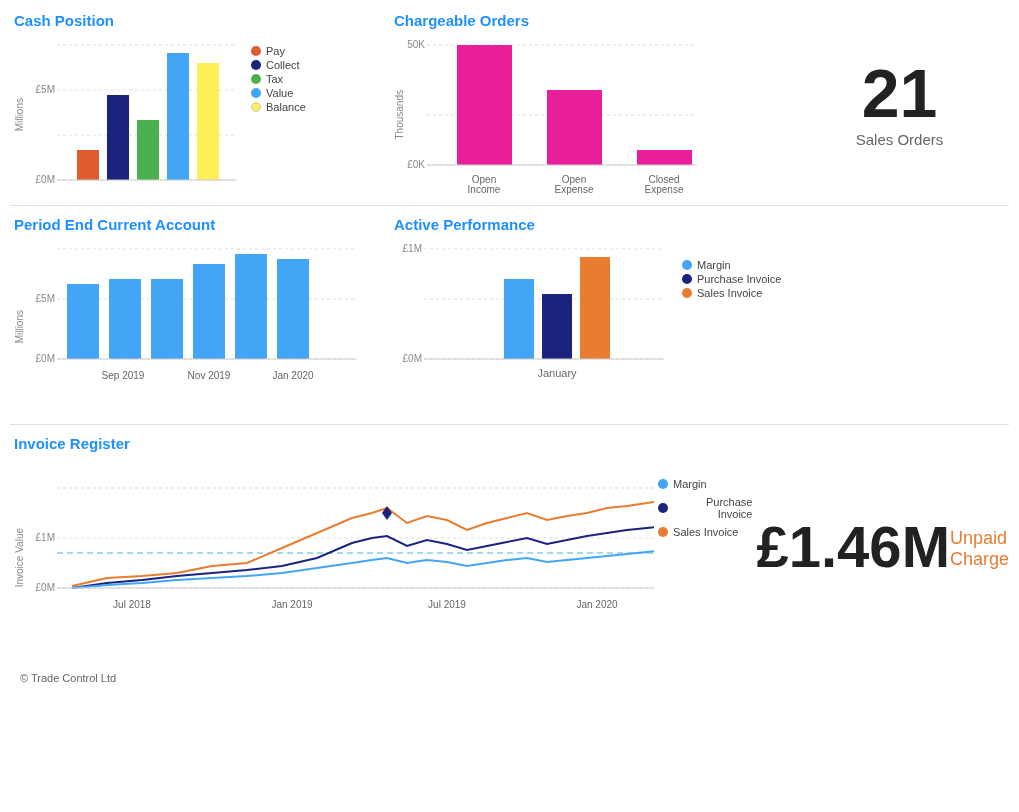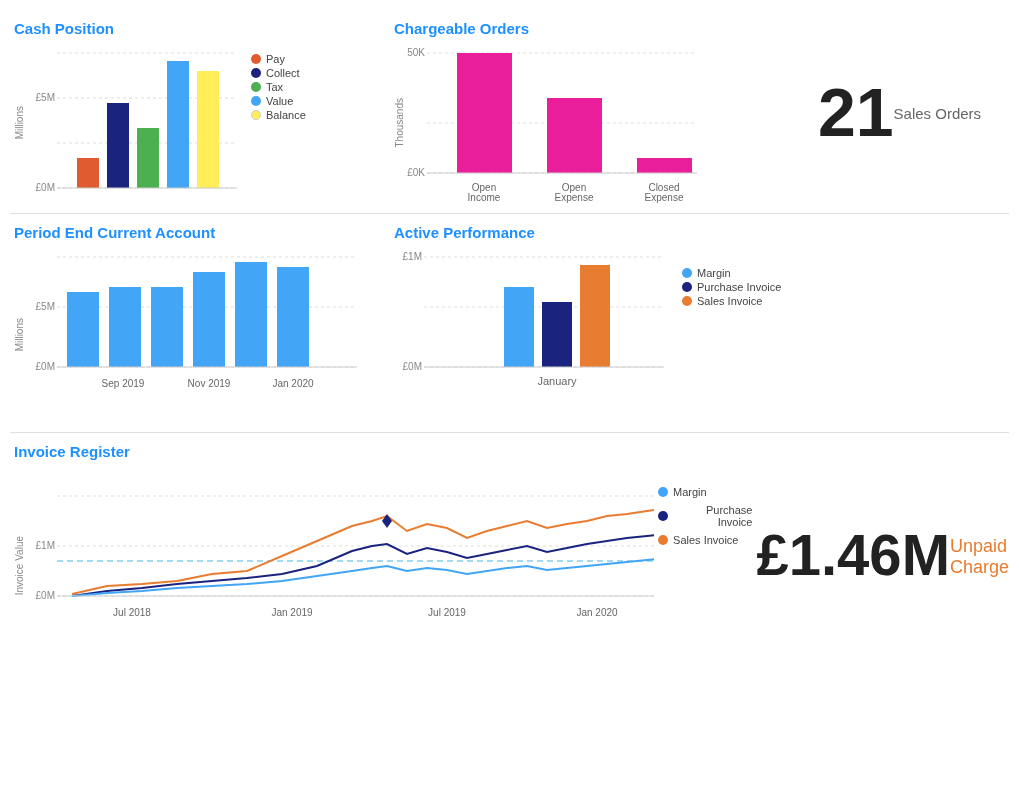--- a/index.html
+++ b/index.html
@@ -1,25 +1,25 @@
 <!DOCTYPE html>
 <html><head>
   <meta charset="utf-8">
   <style>
     * { box-sizing: border-box; margin: 0; padding: 0; }
     body { font-family: Arial, sans-serif; background: #fff; width: 1019px; min-height: 812px; overflow: hidden; }
     
-    .dashboard { width: 1019px; padding: 16px 10px; }
+    .dashboard { width: 1019px; padding: 8px 10px; }
     
     
     .top-row { display: flex; width: 100%; margin-bottom: 4px; }
     
     .chart-section { flex: 0 0 380px; padding: 4px; }
     .chart-section-mid { flex: 0 0 400px; padding: 4px; }
-    .kpi-section { flex: 1; display: flex; flex-direction: row; align-items: center; justify-content: center; padding: 10px; }
+    .kpi-section { flex: 1; display: flex; flex-direction: column; align-items: center; justify-content: center; padding: 10px; }
     
     .section-title { color: #1e90ff; font-size: 15px; font-weight: bold; margin-bottom: 6px; }
     
     
     .kpi-number { font-size: 68px; font-weight: 900; color: #222; line-height: 1; }
     .kpi-label { font-size: 15px; color: #666; margin-top: 4px; }
     
     
     .legend { font-size: 11px; color: #444; text-align: right; }
     .legend-item { display: flex; align-items: center; margin-bottom: 2px; }
@@ -255,13 +255,16 @@
         </div>
       </div>
     </div>
 
     <div class="bottom-kpi">
       <div class="kpi-number-large">£1.46M</div>
       <div class="kpi-label-orange">Unpaid Charge</div>
     </div>
   </div>
 
+  <div class="footer">
+    <span>© Trade Control Ltd</span>
+  </div>
 </div>
 
 </body></html>

